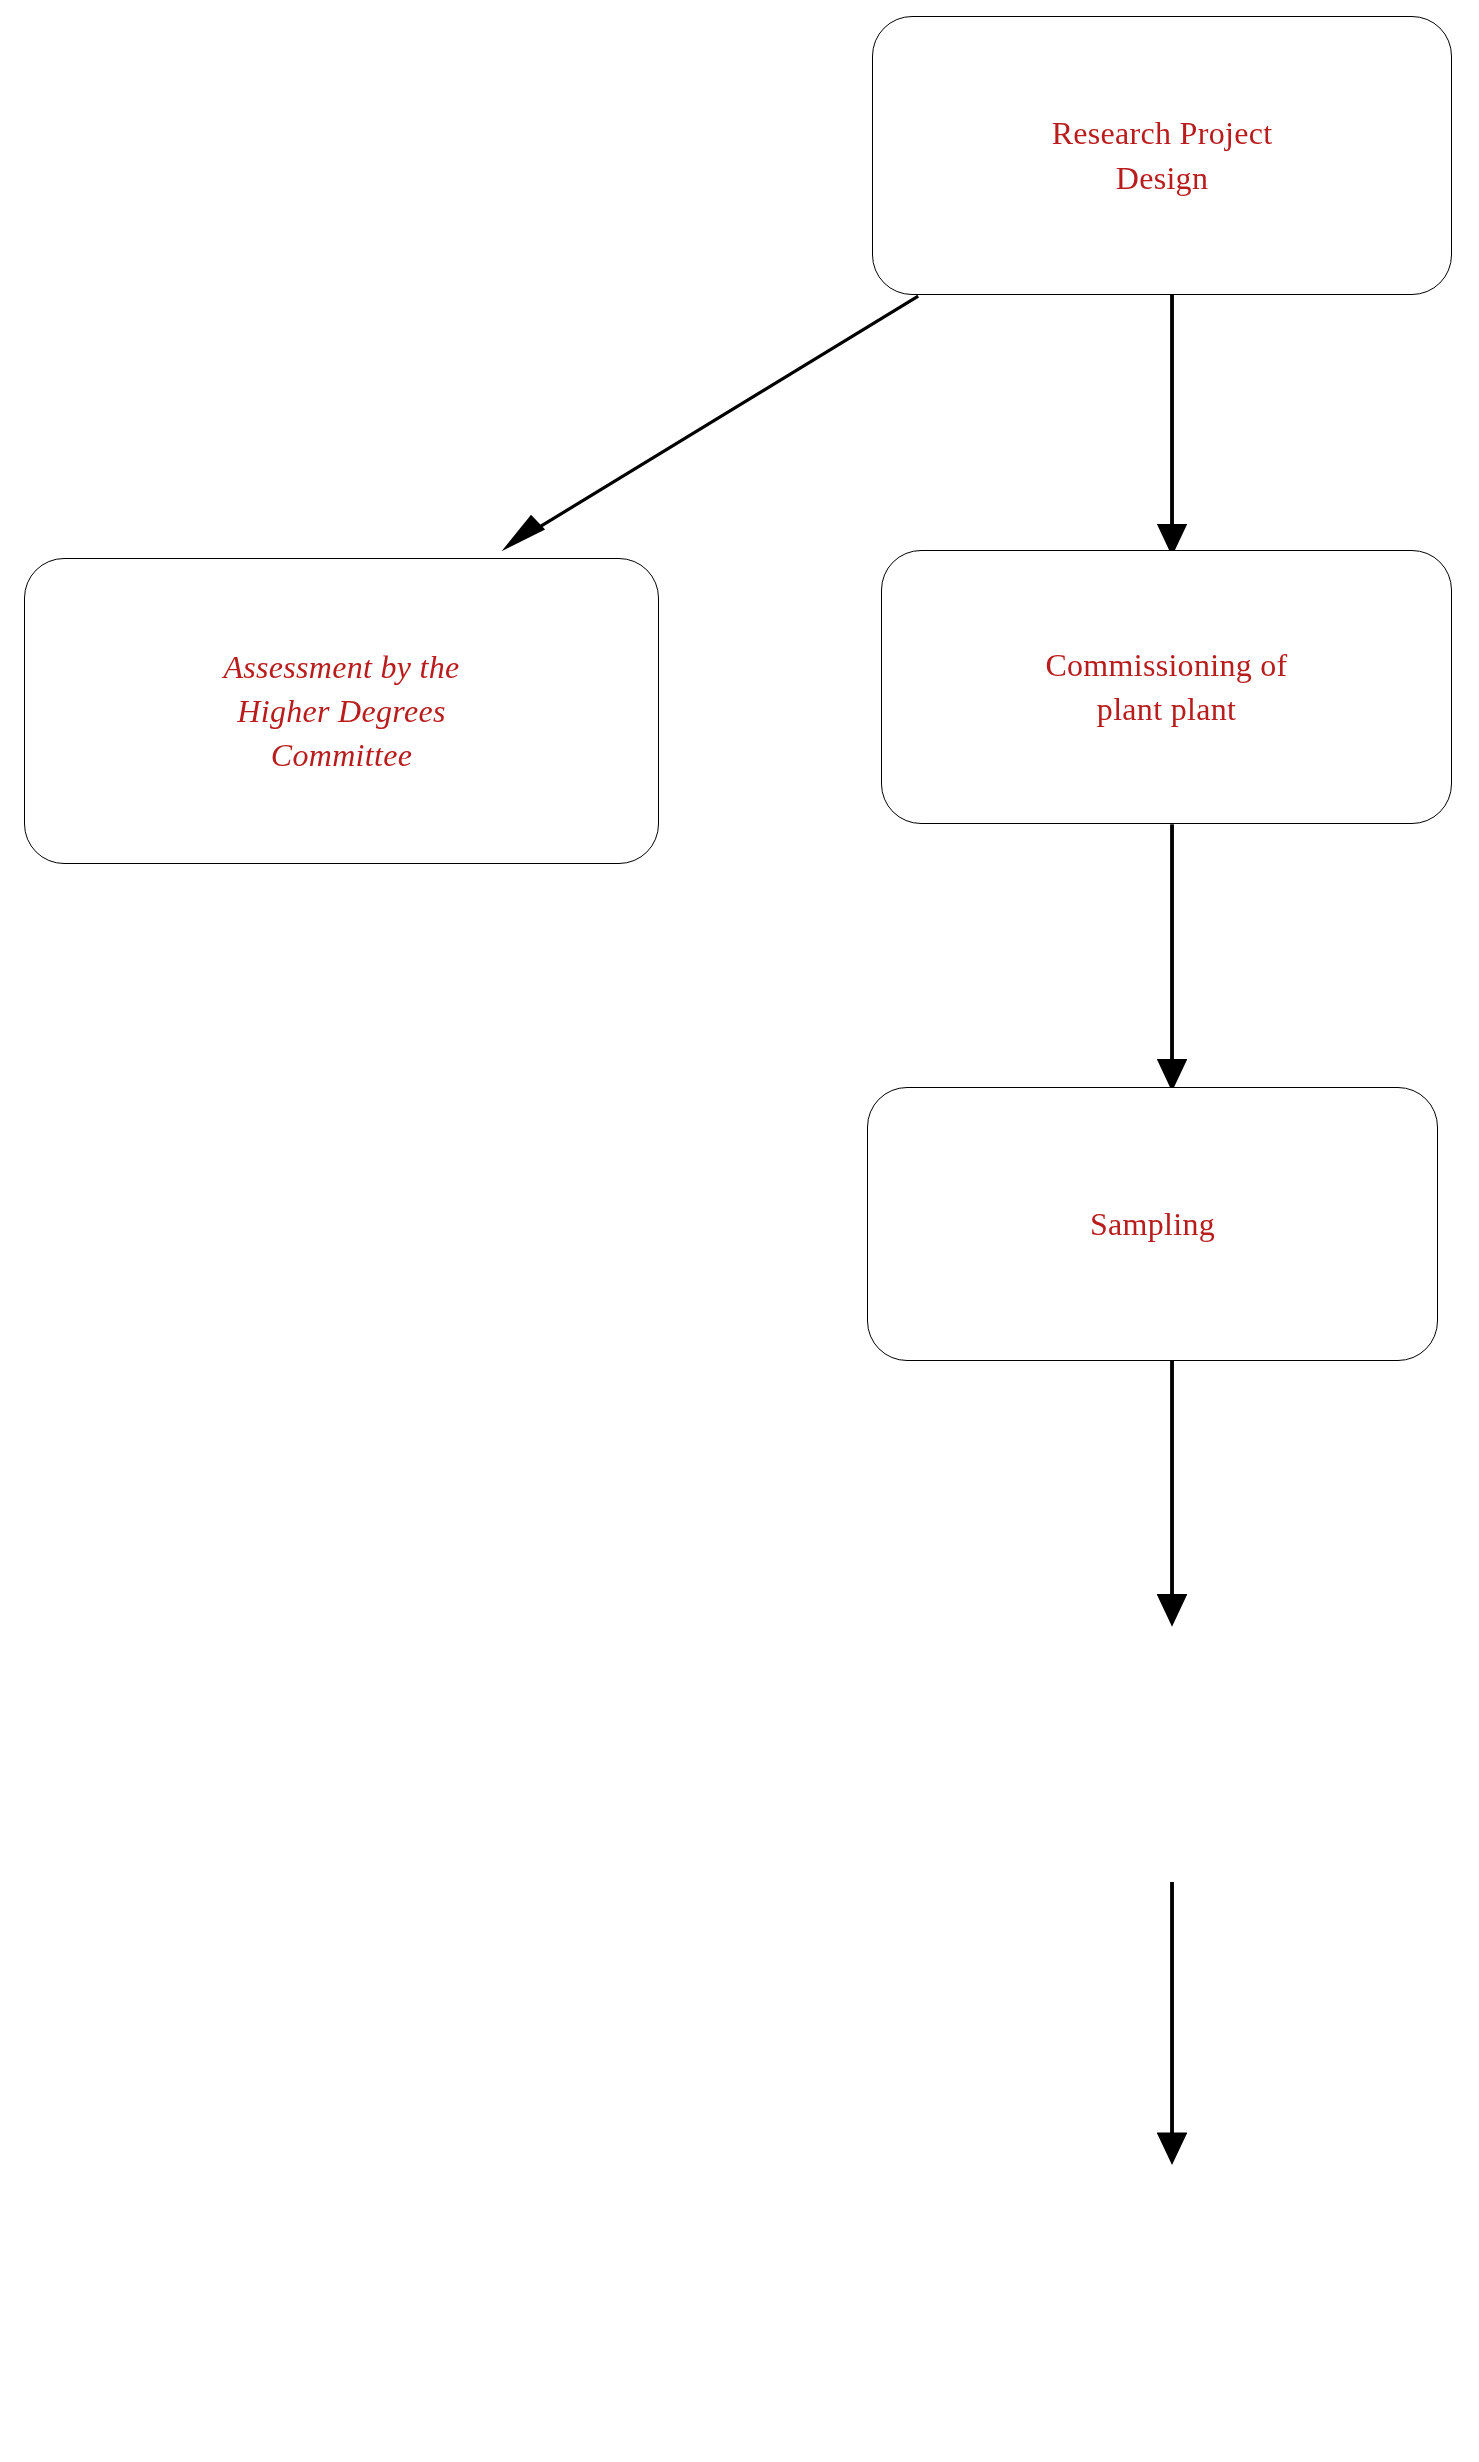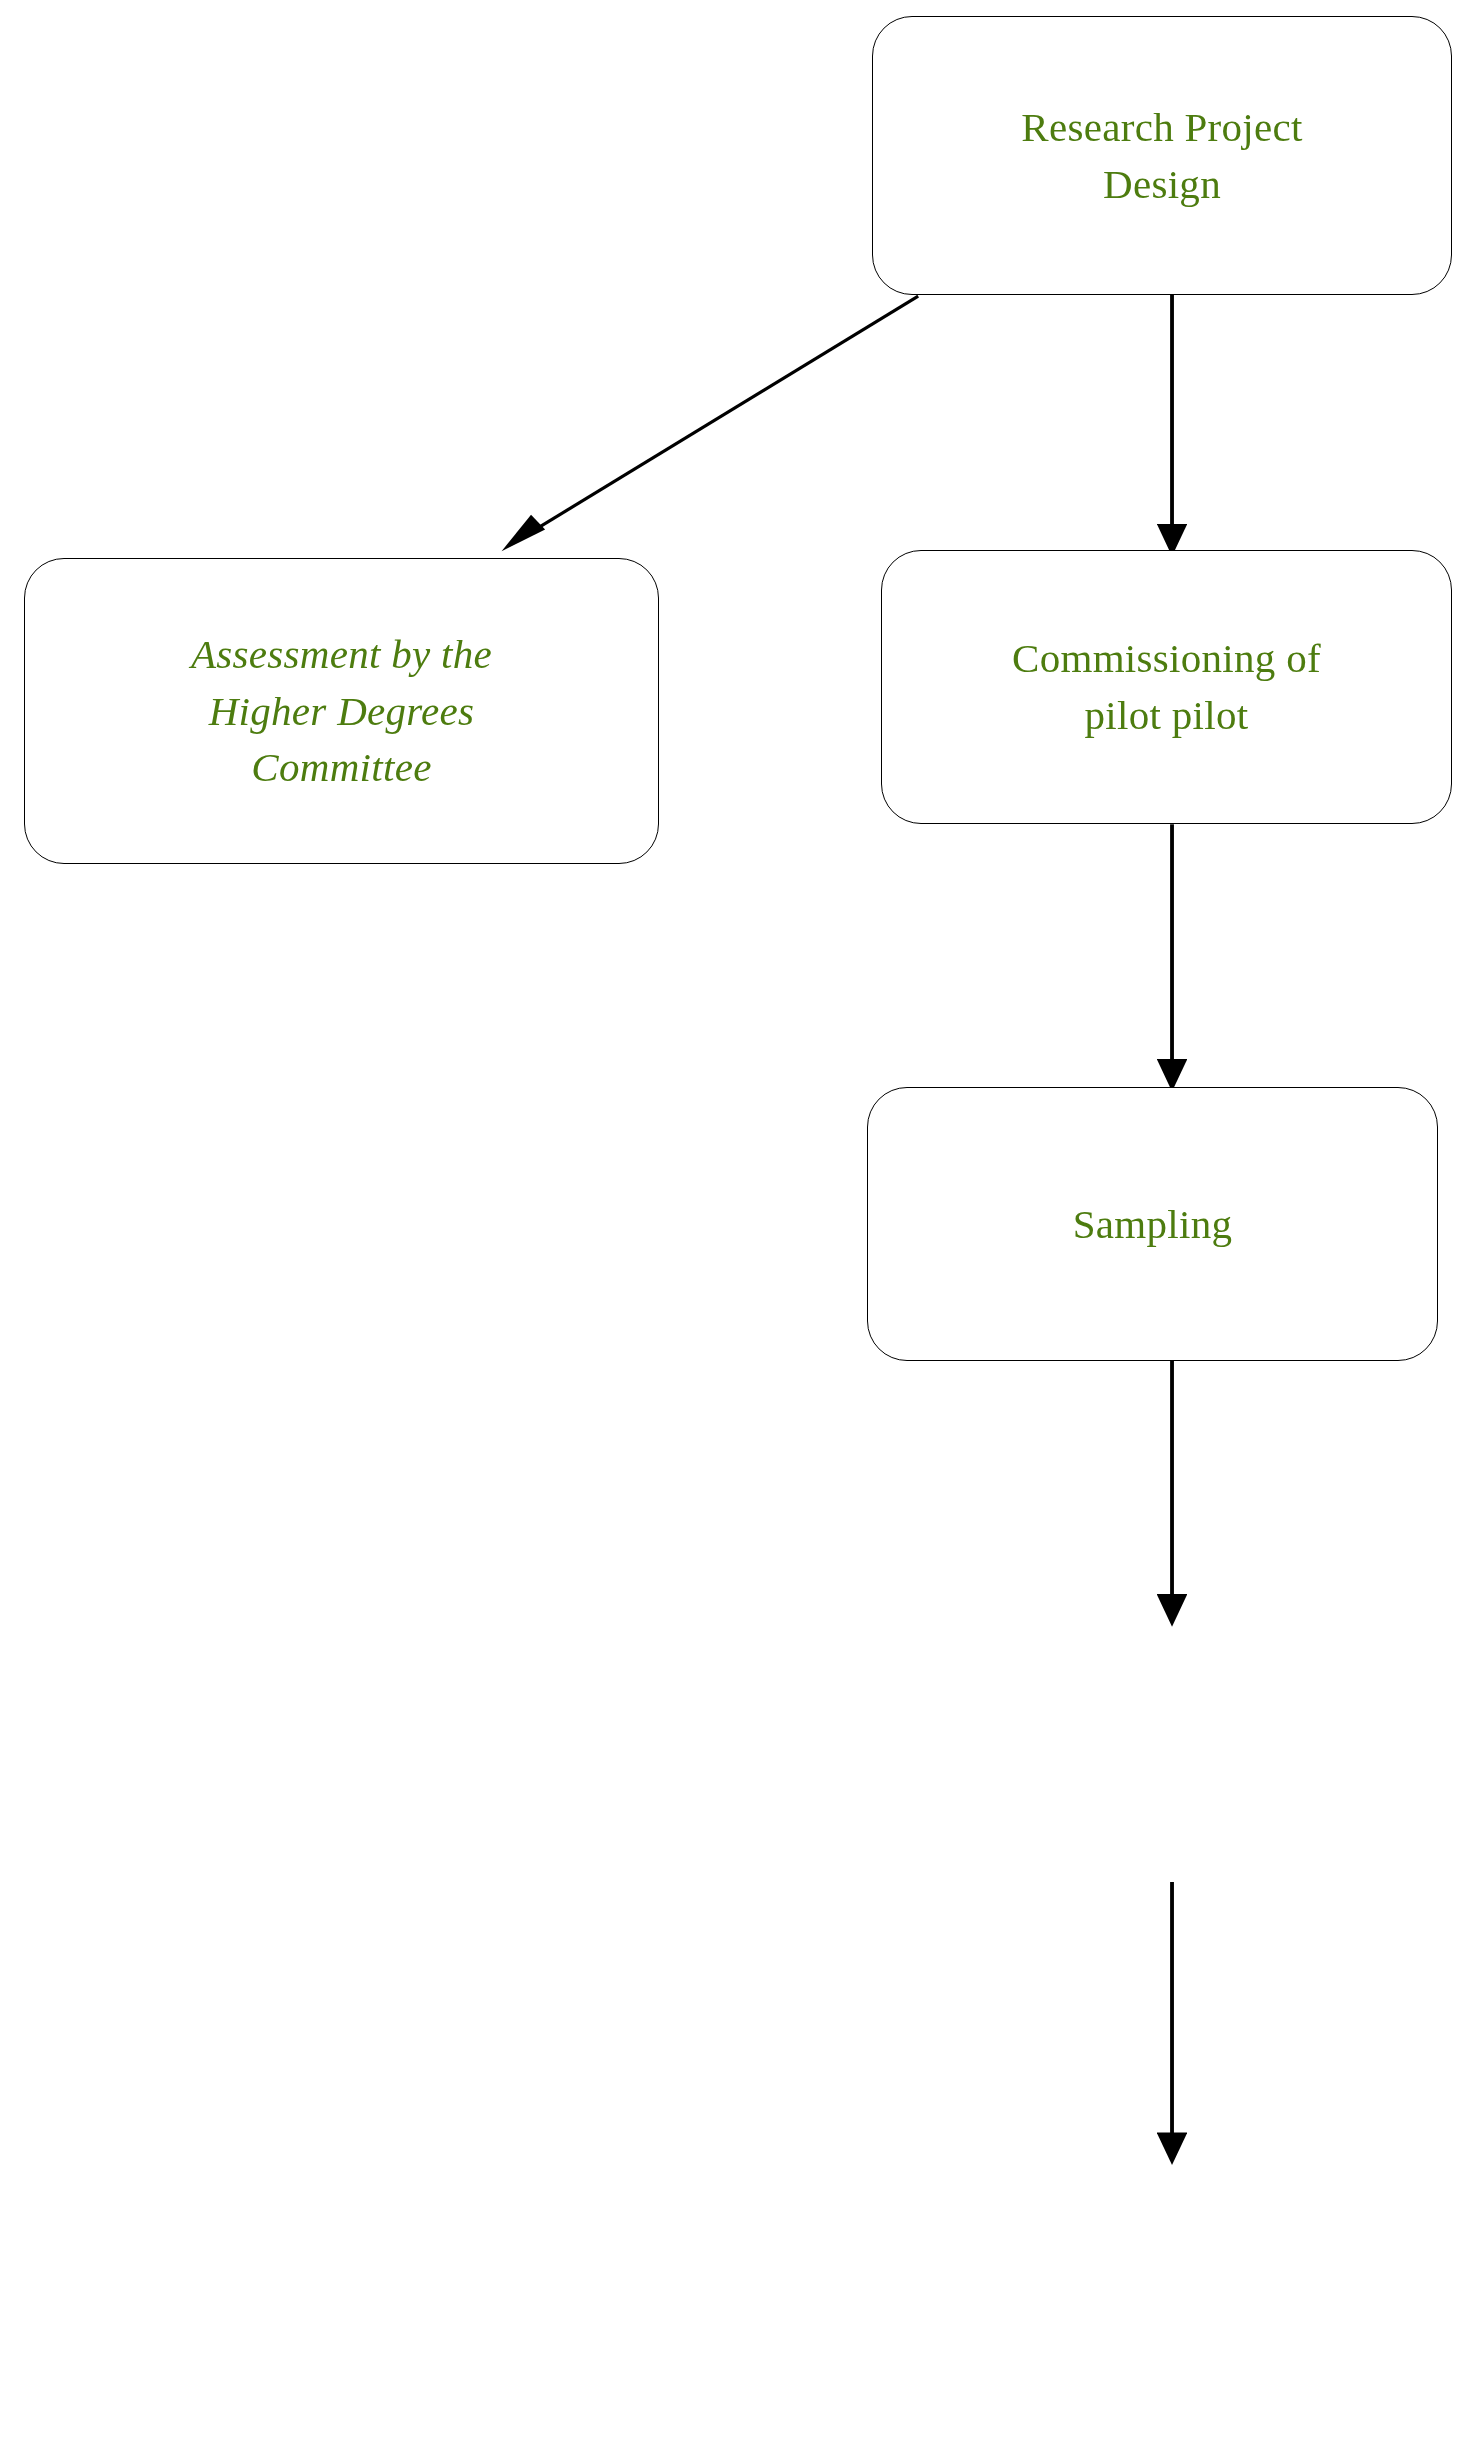--- a/index.html
+++ b/index.html
@@ -36,25 +36,25 @@
     align-items: center;
     justify-content: center;
     text-align: center;
     z-index: 3;
   }
   .node-label {
     display: block;
     width: 100%;
     padding: 0 19px;
     box-sizing: border-box;
-    font-size: 41px;
+    font-size: 32px;
     line-height: 1.38;
     letter-spacing: 0.3px;
     white-space: pre-line;
-    color: #4d7c0f;
+    color: #b91c1c;
   }
   
   #node-research-project-design {
     left: 872px; top: 16px; width: 580px; height: 279px;
   }
   #node-assessment-committee {
     left: 24px; top: 558px; width: 635px; height: 306px; font-style: italic;
   }
   #node-commissioning-pilot-plant {
     left: 881px; top: 550px; width: 571px; height: 274px;
@@ -109,21 +109,21 @@
   </div>
 
   <div class="node" id="node-assessment-committee">
     <span class="node-label">Assessment by the
 Higher Degrees
 Committee</span>
   </div>
 
   <div class="node" id="node-commissioning-pilot-plant">
     <span class="node-label">Commissioning of
-pilot pilot</span>
+plant plant</span>
   </div>
 
   <div class="node" id="node-sampling">
     <span class="node-label">Sampling</span>
   </div>
 
 
 
 </div>
 

